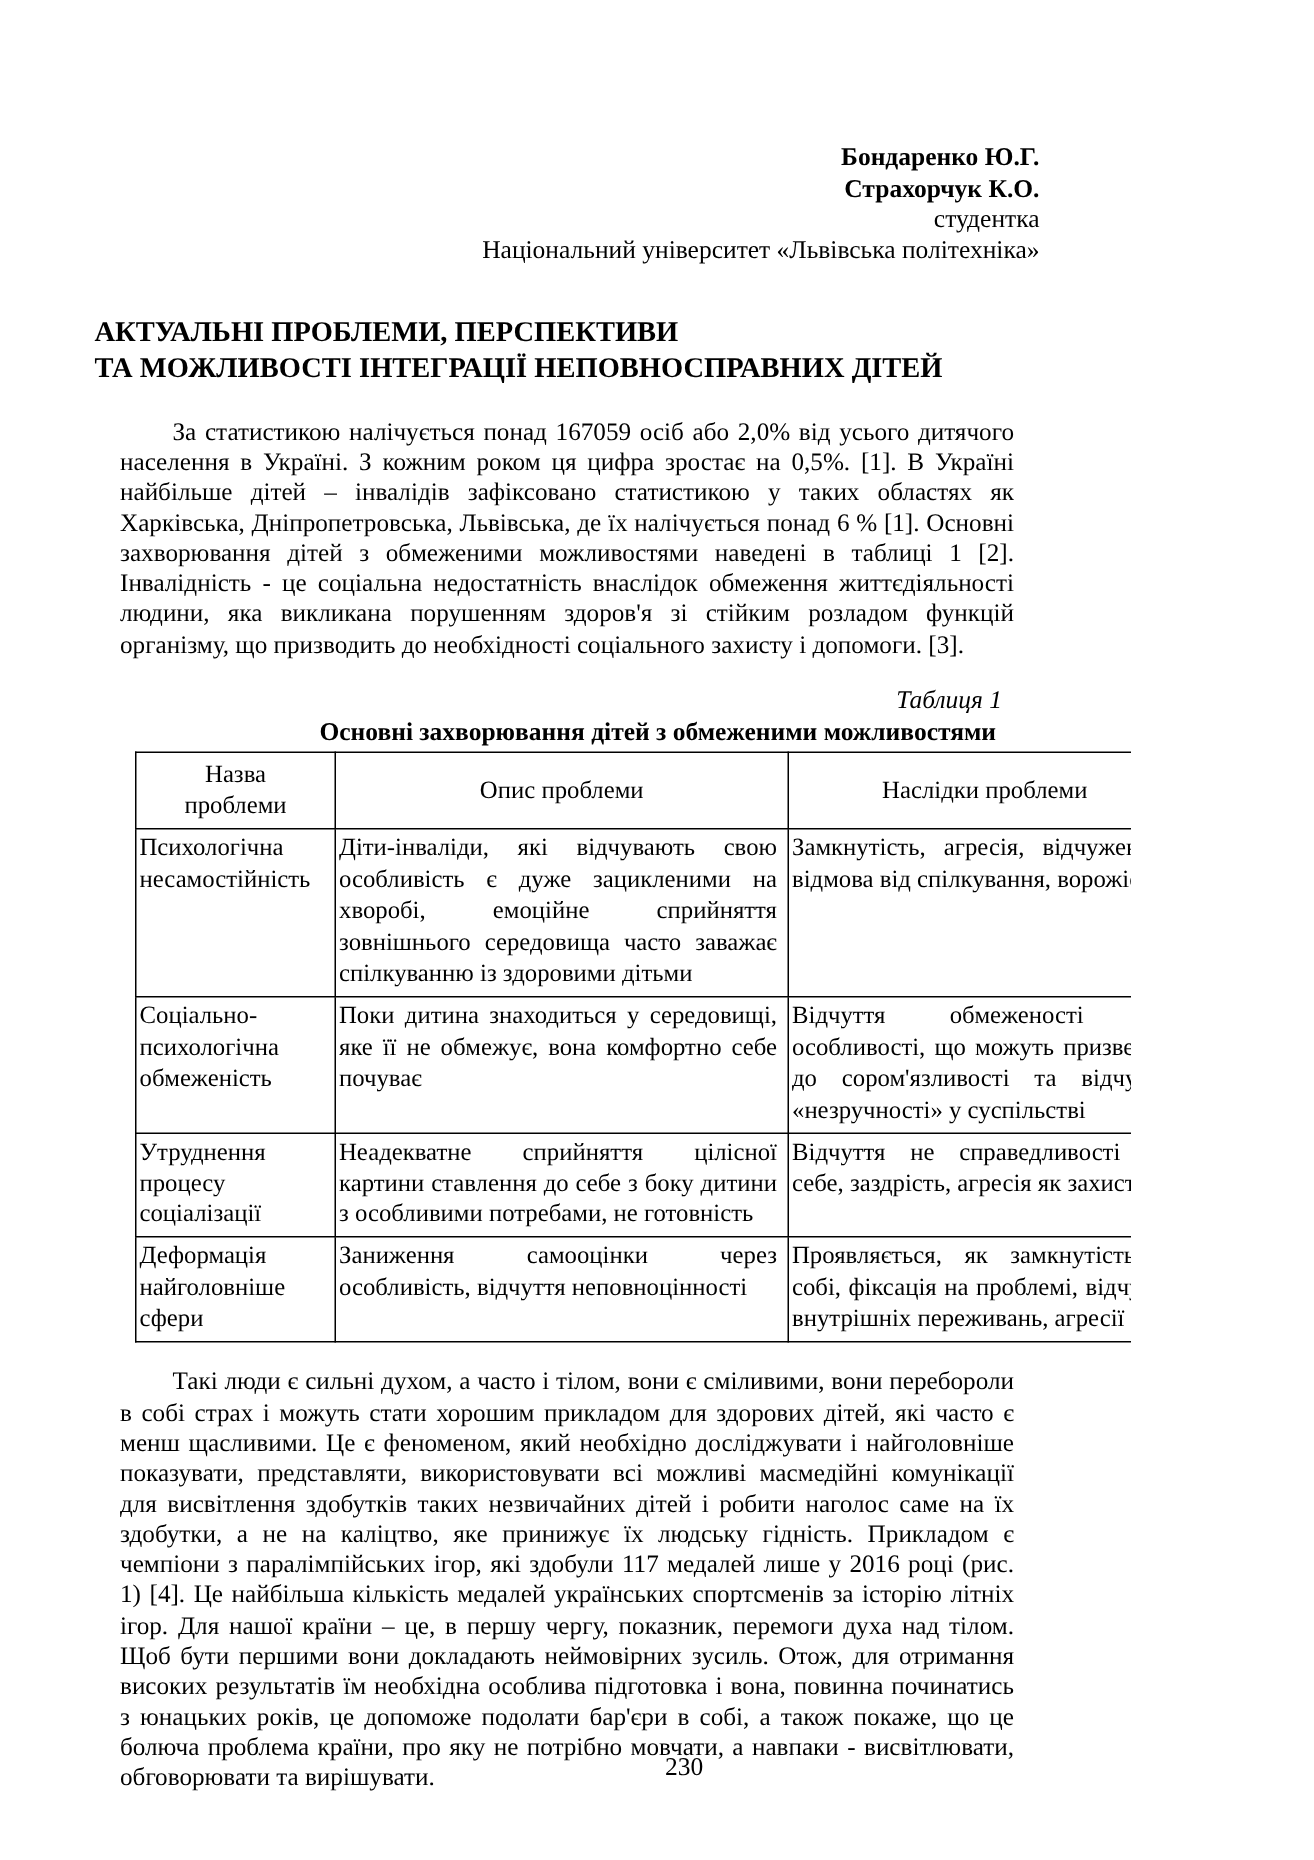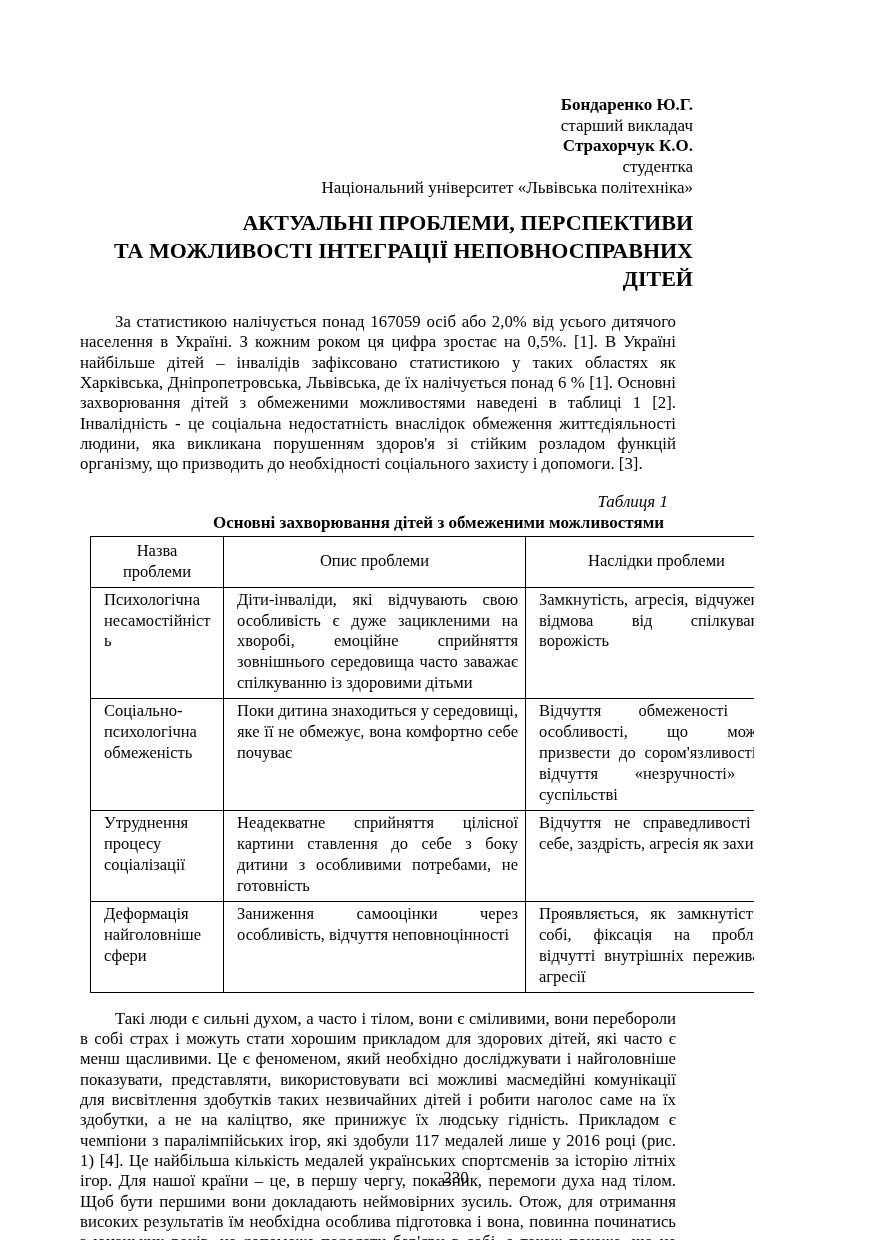--- a/index.html
+++ b/index.html
@@ -18,24 +18,24 @@
     padding: 95px 61px 0 63px;
     overflow: hidden;
   }
   .author-block {
     text-align: right;
     font-size: 17px;
     line-height: 1.22;
   }
   .author-name { font-weight: bold; }
   .doc-title {
-    margin-top: 10px;
-    text-align: right;
+    margin-top: 32px;
+    text-align: left;
     font-weight: bold;
-    font-size: 22px;
+    font-size: 19px;
     line-height: 1.28;
   }
   .body-par {
     margin: 17px;
     margin-top: 19px;
     font-size: 16.8px;
     line-height: 1.21;
     text-align: justify;
     text-indent: 35px;
   }
@@ -64,21 +64,21 @@
   table.data-table col.c1 { width: 133px; }
   table.data-table col.c2 { width: 302px; }
   table.data-table col.c3 { width: 262px; }
   table.data-table th,
   table.data-table td {
     border: 1px solid #000000;
     font-size: 16.5px;
     line-height: 1.27;
     font-weight: normal;
     vertical-align: top;
-    padding: 2px 7px 4px 13px;
+    padding: 2px 7px 4px 2px;
     box-sizing: border-box;
     word-wrap: break-word;
   }
   table.data-table th {
     text-align: center;
     vertical-align: middle;
     padding: 4px 12px;
   }
   td.cell-name { text-align: left; }
   td.cell-desc, td.cell-cons { text-align: justify; }
@@ -92,21 +92,20 @@
     font-size: 17px;
   }
 </style>
 </head>
 <body>
 
 <div class="page">
 
   <div class="author-block">
     <div class="author-name">Бондаренко Ю.Г.</div>
-    <div>старший викладач</div>
     <div class="author-name">Страхорчук К.О.</div>
     <div>студентка</div>
     <div>Національний університет «Львівська політехніка»</div>
   </div>
 
   <div class="doc-title">
     <div>АКТУАЛЬНІ ПРОБЛЕМИ, ПЕРСПЕКТИВИ</div>
     <div>ТА МОЖЛИВОСТІ ІНТЕГРАЦІЇ НЕПОВНОСПРАВНИХ ДІТЕЙ</div>
   </div>
 

